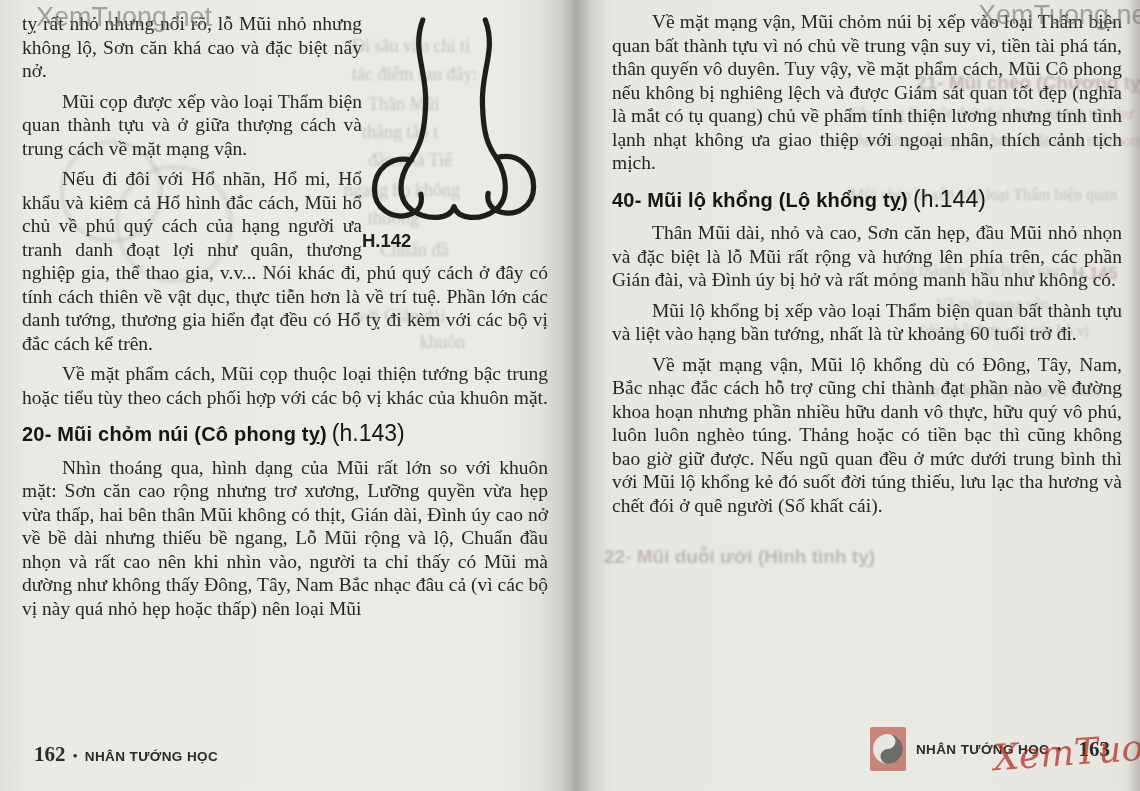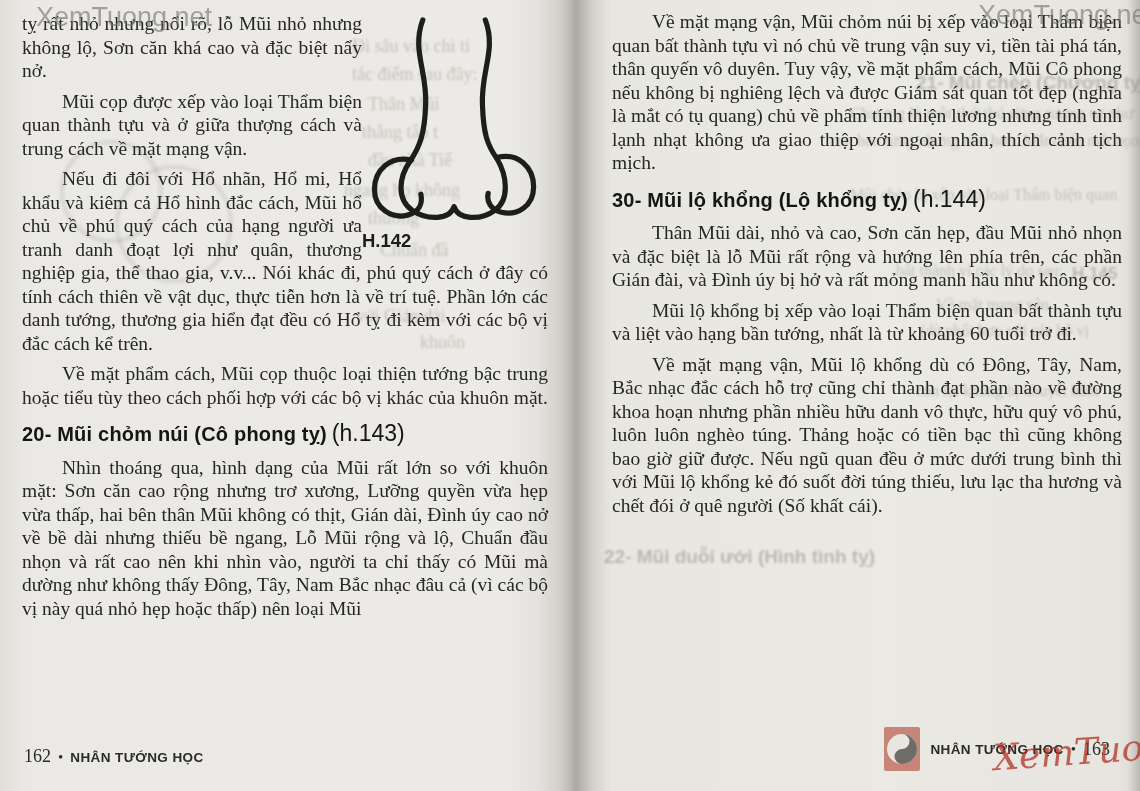--- a/index.html
+++ b/index.html
@@ -31,21 +31,21 @@
   .fig143{float:right;width:146px;margin:4px 0 0 14px;}
   .fig144{float:right;width:120px;margin:2px 0 24px 10px;}
   .figlabel{display:block;text-align:left;font-family:"Liberation Sans","DejaVu Sans",sans-serif;
     font-weight:bold;font-size:18.5px;color:#1c1c1a;margin-top:5px;}
   .fig svg{display:block;margin:0 auto;}
   .ink{stroke:#1d1d1b;stroke-width:5.5;fill:none;stroke-linecap:round;stroke-linejoin:round;}
   .ink-fill{fill:#1d1d1b;stroke:none;}
   .footer{position:absolute;display:flex;align-items:baseline;gap:7px;z-index:3;color:#2a2a26;}
   .footer-left{left:24px;bottom:24px;}
   .footer-right{right:30px;bottom:20px;align-items:center;}
-  .pagenum{font-family:"Liberation Serif",serif;font-weight:normal;font-size:18px;}
+  .pagenum{font-family:"Liberation Serif",serif;font-weight:bold;font-size:21px;margin-left:10px;}
   .bullet{font-size:15px;}
   .booktitle{font-family:"Liberation Sans","DejaVu Sans",sans-serif;font-weight:bold;
     font-size:13.5px;letter-spacing:.4px;}
   .wm{position:absolute;z-index:6;font-family:"Liberation Sans","DejaVu Sans",sans-serif;
     font-size:27px;color:rgba(116,114,108,.62);white-space:nowrap;pointer-events:none;}
   .wm-script{position:absolute;left:993px;top:728px;z-index:7;
     font-family:"DejaVu Serif",serif;font-style:italic;font-size:36px;
     color:rgba(178,48,36,.75);transform:rotate(-4deg);white-space:nowrap;pointer-events:none;}
   .bleed{position:absolute;z-index:1;color:#a9a69d;opacity:.6;filter:blur(1px);
     font-family:"Liberation Serif",serif;white-space:nowrap;pointer-events:none;}
@@ -113,21 +113,21 @@
       <span class="bullet">•</span>
       <span class="booktitle">NHÂN TƯỚNG HỌC</span>
     </div>
   </div>
 
   <div class="page page-right">
     <div class="content">
 
       <p>Về mặt mạng vận, Mũi chỏm núi bị xếp vào loại Thẩm biện quan bất thành tựu vì nó chủ về trung vận suy vi, tiền tài phá tán, thân quyến vô duyên. Tuy vậy, về mặt phẩm cách, Mũi Cô phong nếu không bị nghiêng lệch và được Giám sát quan tốt đẹp (nghĩa là mắt có tụ quang) chủ về phẩm tính thiện lương nhưng tính tình lạnh nhạt không ưa giao thiệp với ngoại nhân, thích cảnh tịch mịch.</p>
 
-      <h3 class="heading"><b>30- Mũi lộ khổng (Lộ khổng tỵ)</b> <span class="ref">(h.144)</span></h3>
+      <h3 class="heading"><b>40- Mũi lộ khổng (Lộ khổng tỵ)</b> <span class="ref">(h.144)</span></h3>
 
 
       <p>Thân Mũi dài, nhỏ và cao, Sơn căn hẹp, đầu Mũi nhỏ nhọn và đặc biệt là lỗ Mũi rất rộng và hướng lên phía trên, các phần Gián đài, và Đình úy bị hở và rất mỏng manh hầu như không có.</p>
       <p>Mũi lộ khổng bị xếp vào loại Thẩm biện quan bất thành tựu và liệt vào hạng bần tướng, nhất là từ khoảng 60 tuổi trở đi.</p>
       <p>Về mặt mạng vận, Mũi lộ khổng dù có Đông, Tây, Nam, Bắc nhạc đắc cách hỗ trợ cũng chỉ thành đạt phần nào về đường khoa hoạn nhưng phần nhiều hữu danh vô thực, hữu quý vô phú, luôn luôn nghèo túng. Thảng hoặc có tiền bạc thì cũng không bao giờ giữ được. Nếu ngũ quan đều ở mức dưới trung bình thì với Mũi lộ khổng kẻ đó suốt đời túng thiếu, lưu lạc tha hương và chết đói ở quê người (Số khất cái).</p>
     </div>
 
     <div class="footer footer-right">
       <svg class="logo" viewBox="0 0 36 44">
         <rect width="36" height="44" rx="2" fill="#c9847a"></rect>

